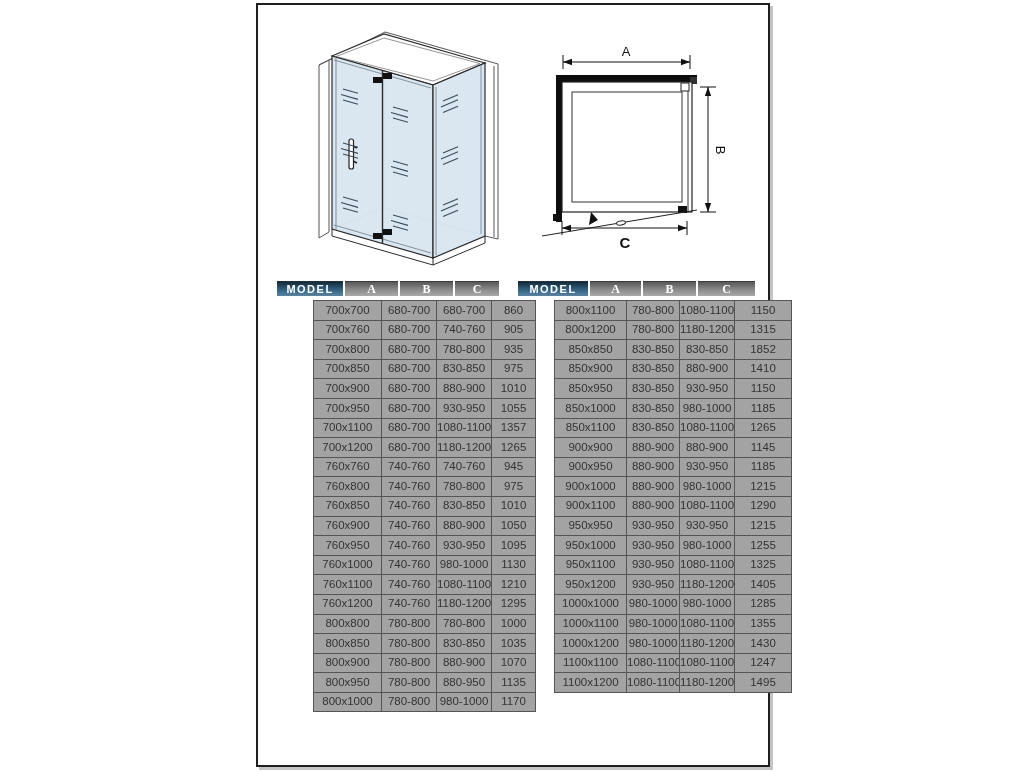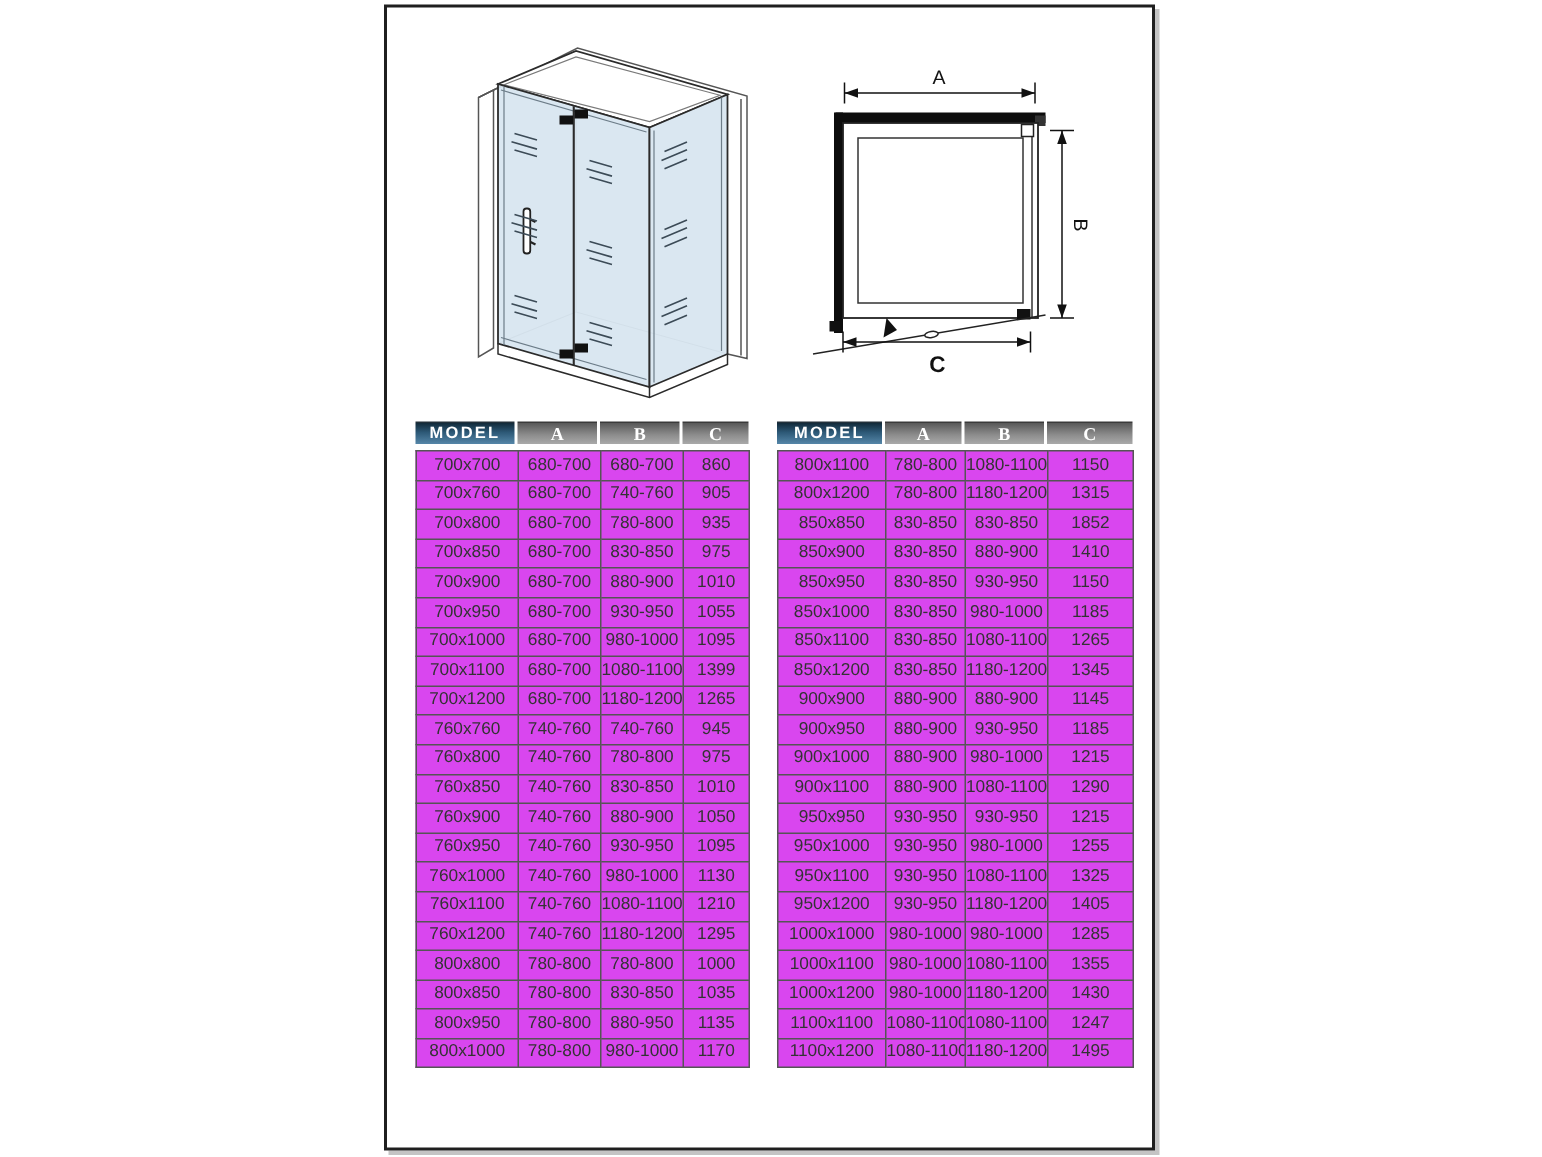--- a/index.html
+++ b/index.html
@@ -26,21 +26,21 @@
   .h-model{
     background:linear-gradient(180deg,#122a3a 0%,#2d5977 45%,#5586a8 100%);
     font-size:11px;letter-spacing:1.5px;
   }
   .h-abc{
     background:linear-gradient(180deg,#585858 0%,#8b8b8b 55%,#a9a9a9 100%);
     font-family:"Liberation Serif",serif;font-size:12px;border-top-color:#3a3a3a;
   }
   table.body{
     border-collapse:collapse;table-layout:fixed;width:100%;
-    border:1px solid #2b2b2b;background:#d946ef;
+    border:1px solid #2b2b2b;background:#a3a3a3;margin-left:36px;
   }
   table.body td{
     border:1px solid #555;height:18.6px;padding:0;
     text-align:center;vertical-align:middle;
     font-size:11.5px;color:#333;line-height:1;
     white-space:nowrap;overflow:hidden;
   }
   svg line,svg path,svg polyline,svg polygon,svg rect{vector-effect:none;}
   .dimlabel{font-family:"Liberation Sans",sans-serif;fill:#111;}
 </style>
@@ -196,68 +196,62 @@
             <td>880-900</td>
             <td>1010</td>
           </tr>
           <tr>
             <td>700x950</td>
             <td>680-700</td>
             <td>930-950</td>
             <td>1055</td>
           </tr>
           <tr>
-            <td>700x1000</td>
-            <td>680-700</td>
-            <td>980-1000</td>
+            <td>700x1100</td>
+            <td>680-700</td>
+            <td>1080-1100</td>
+            <td>1357</td>
+          </tr>
+          <tr>
+            <td>700x1200</td>
+            <td>680-700</td>
+            <td>1180-1200</td>
+            <td>1265</td>
+          </tr>
+          <tr>
+            <td>760x760</td>
+            <td>740-760</td>
+            <td>740-760</td>
+            <td>945</td>
+          </tr>
+          <tr>
+            <td>760x800</td>
+            <td>740-760</td>
+            <td>780-800</td>
+            <td>975</td>
+          </tr>
+          <tr>
+            <td>760x850</td>
+            <td>740-760</td>
+            <td>830-850</td>
+            <td>1010</td>
+          </tr>
+          <tr>
+            <td>760x900</td>
+            <td>740-760</td>
+            <td>880-900</td>
+            <td>1050</td>
+          </tr>
+          <tr>
+            <td>760x950</td>
+            <td>740-760</td>
+            <td>930-950</td>
             <td>1095</td>
           </tr>
           <tr>
-            <td>700x1100</td>
-            <td>680-700</td>
-            <td>1080-1100</td>
-            <td>1399</td>
-          </tr>
-          <tr>
-            <td>700x1200</td>
-            <td>680-700</td>
-            <td>1180-1200</td>
-            <td>1265</td>
-          </tr>
-          <tr>
-            <td>760x760</td>
-            <td>740-760</td>
-            <td>740-760</td>
-            <td>945</td>
-          </tr>
-          <tr>
-            <td>760x800</td>
-            <td>740-760</td>
-            <td>780-800</td>
-            <td>975</td>
-          </tr>
-          <tr>
-            <td>760x850</td>
-            <td>740-760</td>
-            <td>830-850</td>
-            <td>1010</td>
-          </tr>
-          <tr>
-            <td>760x900</td>
-            <td>740-760</td>
-            <td>880-900</td>
-            <td>1050</td>
-          </tr>
-          <tr>
-            <td>760x950</td>
-            <td>740-760</td>
-            <td>930-950</td>
-            <td>1095</td>
-          </tr>
-          <tr>
             <td>760x1000</td>
             <td>740-760</td>
             <td>980-1000</td>
             <td>1130</td>
           </tr>
           <tr>
             <td>760x1100</td>
             <td>740-760</td>
             <td>1080-1100</td>
             <td>1210</td>
@@ -272,20 +266,26 @@
             <td>800x800</td>
             <td>780-800</td>
             <td>780-800</td>
             <td>1000</td>
           </tr>
           <tr>
             <td>800x850</td>
             <td>780-800</td>
             <td>830-850</td>
             <td>1035</td>
+          </tr>
+          <tr>
+            <td>800x900</td>
+            <td>780-800</td>
+            <td>880-900</td>
+            <td>1070</td>
           </tr>
           <tr>
             <td>800x950</td>
             <td>780-800</td>
             <td>880-950</td>
             <td>1135</td>
           </tr>
           <tr>
             <td>800x1000</td>
             <td>780-800</td>
@@ -347,26 +347,20 @@
             <td>980-1000</td>
             <td>1185</td>
           </tr>
           <tr>
             <td>850x1100</td>
             <td>830-850</td>
             <td>1080-1100</td>
             <td>1265</td>
           </tr>
           <tr>
-            <td>850x1200</td>
-            <td>830-850</td>
-            <td>1180-1200</td>
-            <td>1345</td>
-          </tr>
-          <tr>
             <td>900x900</td>
             <td>880-900</td>
             <td>880-900</td>
             <td>1145</td>
           </tr>
           <tr>
             <td>900x950</td>
             <td>880-900</td>
             <td>930-950</td>
             <td>1185</td>

